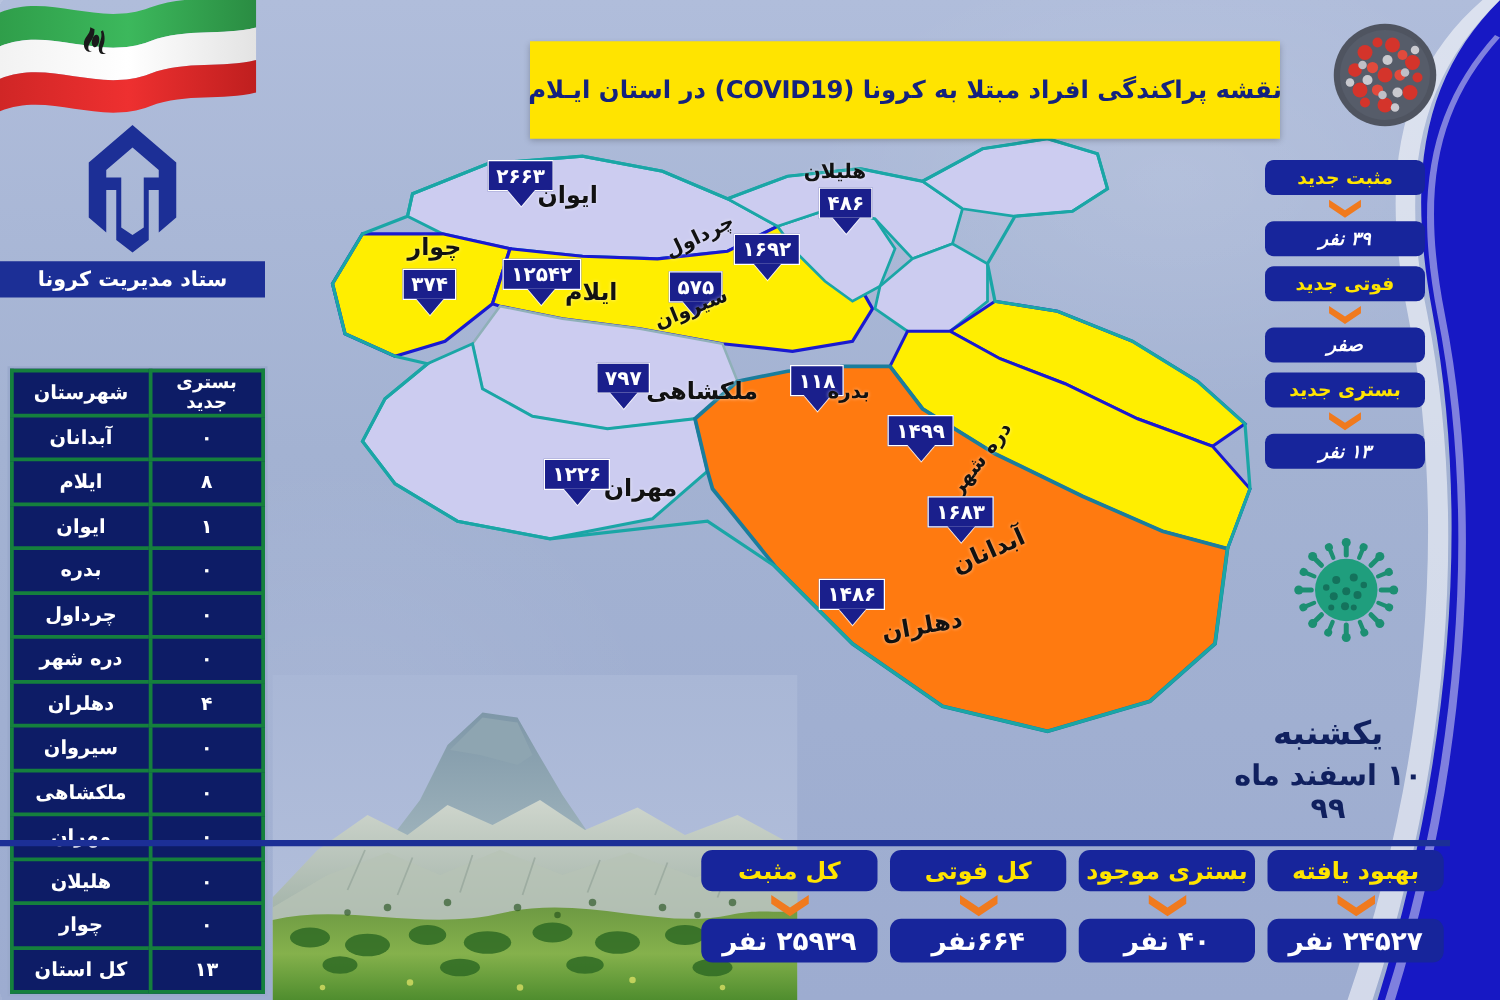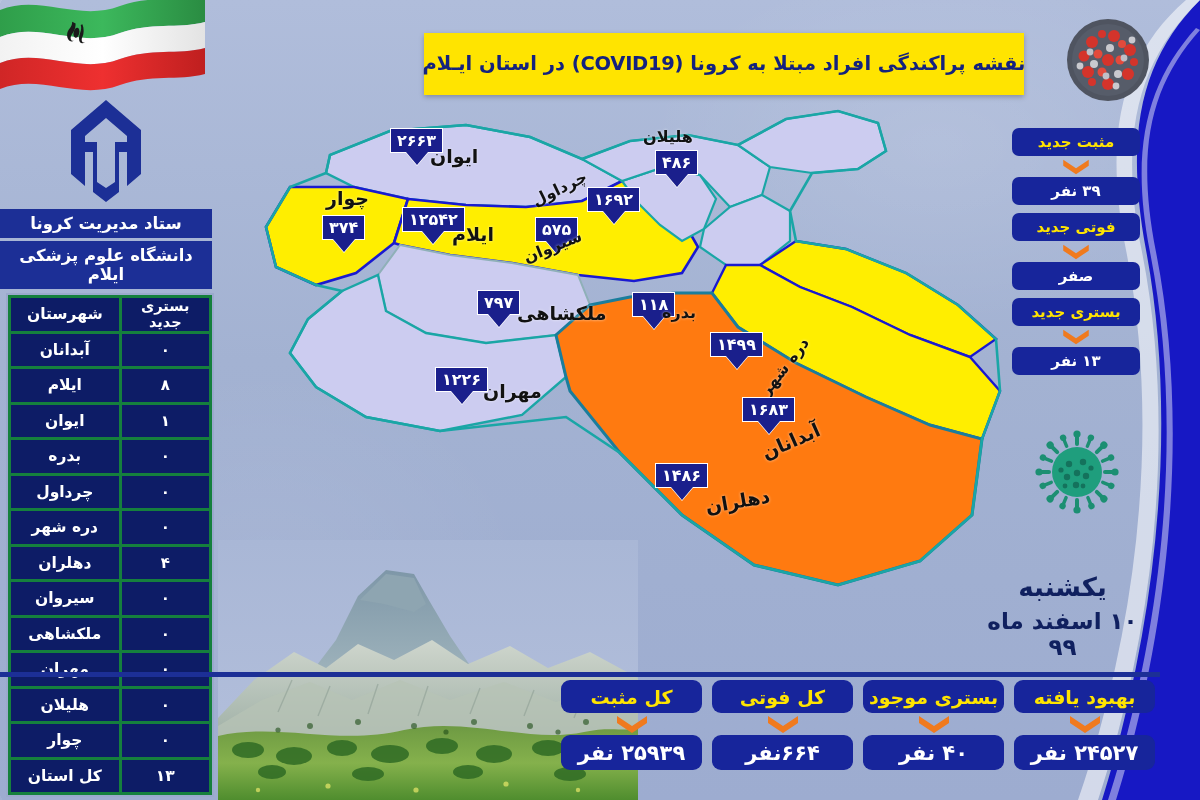--- a/index.html
+++ b/index.html
@@ -25,21 +25,21 @@
     background:
       radial-gradient(ellipse 420px 260px at 78% 18%, rgba(255,255,255,.10), transparent 70%),
       radial-gradient(ellipse 380px 300px at 22% 72%, rgba(255,255,255,.07), transparent 70%);
   }
 
   
   #swoosh { position:absolute; right:0; top:0; width:150px; height:800px; }
 
   
   #title-bar {
-    position:absolute; left:424px; top:33px; width:600px; height:62px;
+    position:absolute; left:424px; top:33px; width:600px; height:78px;
     background:#ffe400;
     display:flex; align-items:center; justify-content:center;
     box-shadow:0 2px 5px rgba(0,0,0,.25);
     z-index:6;
   }
   #title-text {
     color:#14227e; font-weight:bold; font-size:19.5px; letter-spacing:-.3px;
     white-space:nowrap; text-align:center; line-height:1.15;
   }
 
@@ -105,21 +105,21 @@
   }
   .cty-name.sm { font-size:16px; }
 
   
   #right-stats { position:absolute; left:1012px; top:128px; width:128px; z-index:6; }
   .chip {
     background:#17259b; color:#ffe400; font-weight:bold;
     font-size:15px; text-align:center; border-radius:7px;
     padding:5px 2px; width:128px; letter-spacing:-.2px;
   }
-  .chip.val { color:#ffffff; }
+  .chip.val { color:#ffffff;font-style:italic; }
   .arrow-dn {
     width:30px; height:17px; margin:2px auto;
     display:block;
   }
 
   
   #date-block {
     position:absolute; left:975px; top:572px; width:175px; z-index:6;
     text-align:center; color:#10205f; font-weight:bold;
   }
@@ -275,21 +275,20 @@
 </svg>
 
 <div id="logo-panel">
   <div id="logo-mark">
     <svg viewBox="0 0 130 110" width="130" height="110">
       <path d="M65,4 L100,34 L100,78 L86,90 L86,56 L78,56 L78,96 L65,106 L52,96 L52,56 L44,56 L44,90 L30,78 L30,34 Z
                M65,22 L44,40 L44,46 L56,46 L56,86 L65,92 L74,86 L74,46 L86,46 L86,40 Z" fill="#1c2f96"></path>
     </svg>
   </div>
   <div class="logo-band">ستاد مدیریت کرونا</div>
-  <div class="logo-band">دانشگاه علوم پزشکی ایلام</div>
 </div>
 
 <div id="title-bar">
   <div id="title-text">نقشه پراکندگی افراد مبتلا به کرونا (COVID19) در استان ایـلام</div>
 </div>
 
 <table id="county-table">
   <thead>
     <tr>
       <th class="cval">بستری جدید</th>

